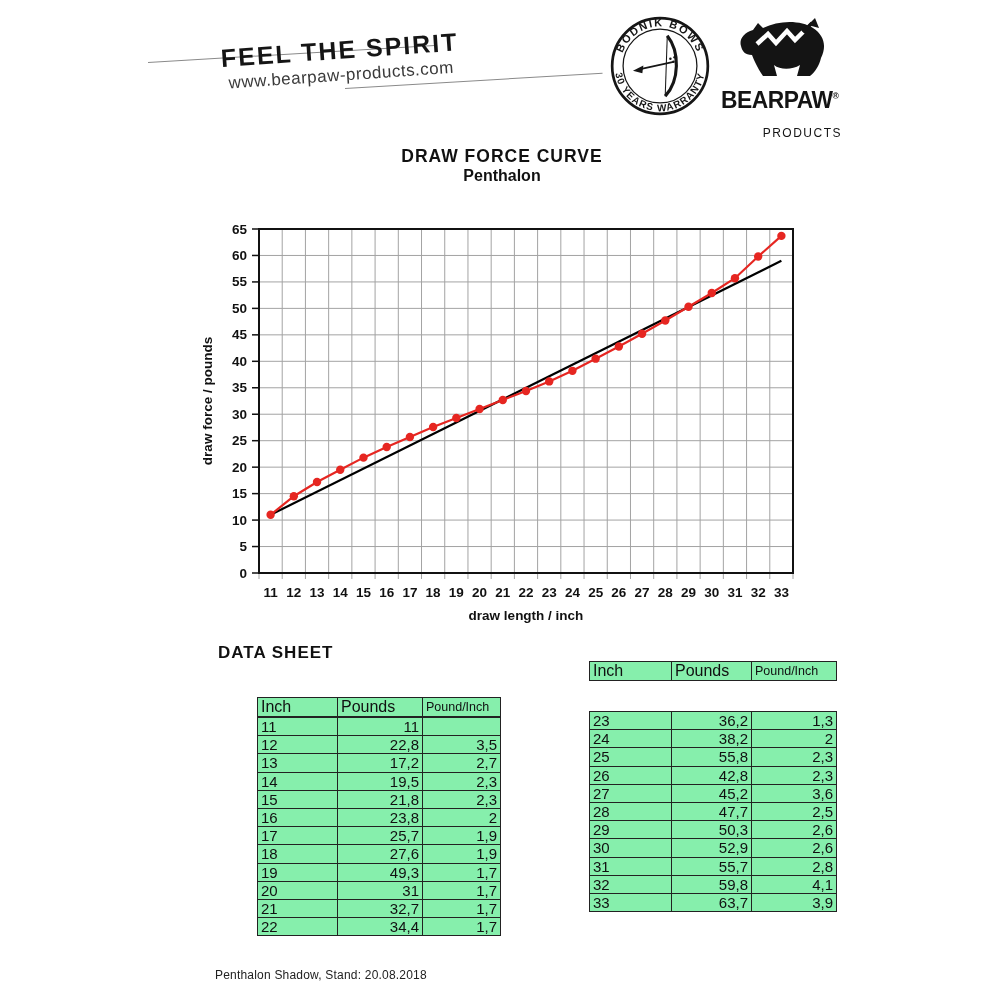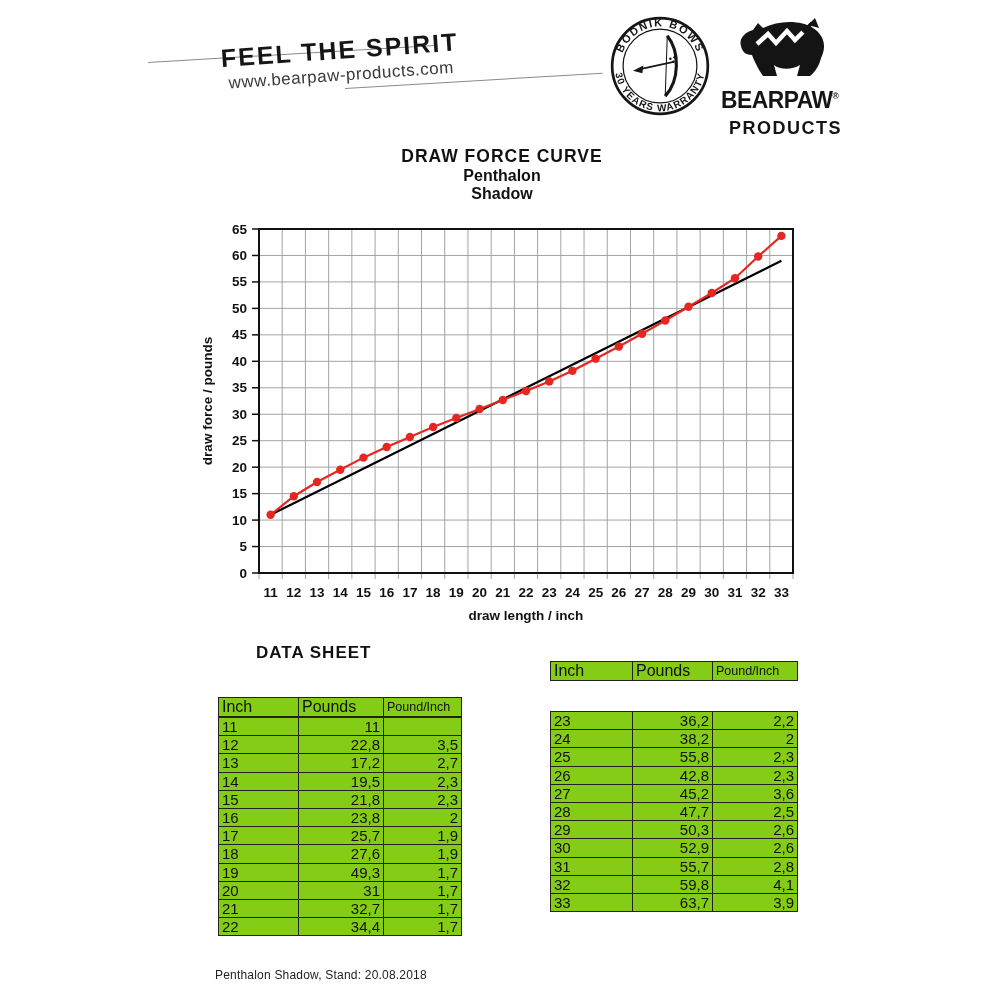--- a/index.html
+++ b/index.html
@@ -14,35 +14,35 @@
   #tagline{font-size:25px;font-weight:bold;letter-spacing:2px;color:#151515;}
   #website{font-size:17px;color:#3a3a3a;margin-top:1px;margin-left:6px;letter-spacing:.5px;}
 
   #bodnik-stamp{position:absolute;left:608px;top:14px;}
   .stamp-text{font-size:10.5px;font-weight:bold;letter-spacing:1.6px;fill:#161616;}
 
   #bearpaw-block{position:absolute;left:716px;top:16px;width:126px;text-align:right;}
   #bearpaw-name{font-size:24px;font-weight:bold;letter-spacing:-.5px;transform:scaleX(.95);
                 line-height:20px;color:#141414;white-space:nowrap;}
   #bearpaw-name sup{font-size:9px;letter-spacing:0;}
-  #bearpaw-sub{font-size:18px;font-weight:bold;letter-spacing:1.5px;color:#141414;margin-top:8px;}
+  #bearpaw-sub{font-size:12px;font-weight:normal;letter-spacing:1.5px;color:#141414;margin-top:16px;}
 
   
   #chart-title-block{position:absolute;left:352px;top:146px;width:300px;text-align:center;}
   #chart-title{font-size:17.5px;font-weight:bold;letter-spacing:1px;text-align:center;}
   .chart-subtitle{font-size:16px;font-weight:bold;line-height:18px;}
 
   #chart-wrap{position:absolute;left:190px;top:220px;}
   .tick-label{font-size:13.5px;font-weight:bold;fill:#111;}
   .axis-title{font-size:13.5px;font-weight:bold;fill:#111;}
 
   
-  #datasheet-heading{position:absolute;left:218px;top:643px;font-size:17px;font-weight:bold;letter-spacing:1px;margin-left:38px;}
+  #datasheet-heading{position:absolute;left:218px;top:643px;font-size:17px;font-weight:bold;letter-spacing:1px;}
   table{border-collapse:collapse;table-layout:fixed;}
-  .sheet{position:absolute;background:#84cc16;}
+  .sheet{position:absolute;background:#86efac;margin-left:39px;}
   .sheet th,.sheet td{border:1px solid #222;padding:0 3px;height:17.2px;font-size:15px;
                       font-weight:normal;overflow:hidden;white-space:nowrap;}
   .sheet th{text-align:left;font-size:16px;}
   .sheet th.small{font-size:12.5px;}
   .sheet td.c0{text-align:left;}
   .sheet td.c1,.sheet td.c2{text-align:right;}
   #table-left{left:218px;top:697px;width:243px;}
   #table-left thead th{border-bottom:2px solid #222;}
   #table-right-head{left:550px;top:661px;width:247px;}
   #table-right-head th{border:1.5px solid #222;}
@@ -107,21 +107,20 @@
     </svg>
     <div id="bearpaw-name">
       <span>BEARPAW</span><sup>®</sup>
     </div>
     <div id="bearpaw-sub">PRODUCTS</div>
   </div>
 
   <div id="chart-title-block">
     <div id="chart-title">DRAW FORCE CURVE</div>
     <div class="chart-subtitle">Penthalon</div>
-    <div class="chart-subtitle">Shadow</div>
   </div>
 
   <div id="chart-wrap">
     <svg id="chart-svg" width="650" height="415">
         <line x1="69" y1="9" x2="69" y2="353" stroke="#a3a3a3" stroke-width="1"></line>
         <line x1="69" y1="353" x2="69" y2="359" stroke="#a3a3a3" stroke-width="1"></line>
         <line x1="92.21739130434783" y1="9" x2="92.21739130434783" y2="353" stroke="#a3a3a3" stroke-width="1"></line>
         <line x1="92.21739130434783" y1="353" x2="92.21739130434783" y2="359" stroke="#a3a3a3" stroke-width="1"></line>
         <line x1="115.43478260869566" y1="9" x2="115.43478260869566" y2="353" stroke="#a3a3a3" stroke-width="1"></line>
         <line x1="115.43478260869566" y1="353" x2="115.43478260869566" y2="359" stroke="#a3a3a3" stroke-width="1"></line>
@@ -360,21 +359,21 @@
   <table id="table-right" class="sheet">
     <colgroup>
         <col style="width:82px">
         <col style="width:80px">
         <col style="width:85px">
       </colgroup>
     <tbody>
         <tr>
           <td class="c0">23</td>
           <td class="c1">36,2</td>
-          <td class="c2">2,2</td>
+          <td class="c2">1,3</td>
         </tr>
         <tr>
           <td class="c0">24</td>
           <td class="c1">38,2</td>
           <td class="c2">2</td>
         </tr>
         <tr>
           <td class="c0">25</td>
           <td class="c1">55,8</td>
           <td class="c2">2,3</td>

